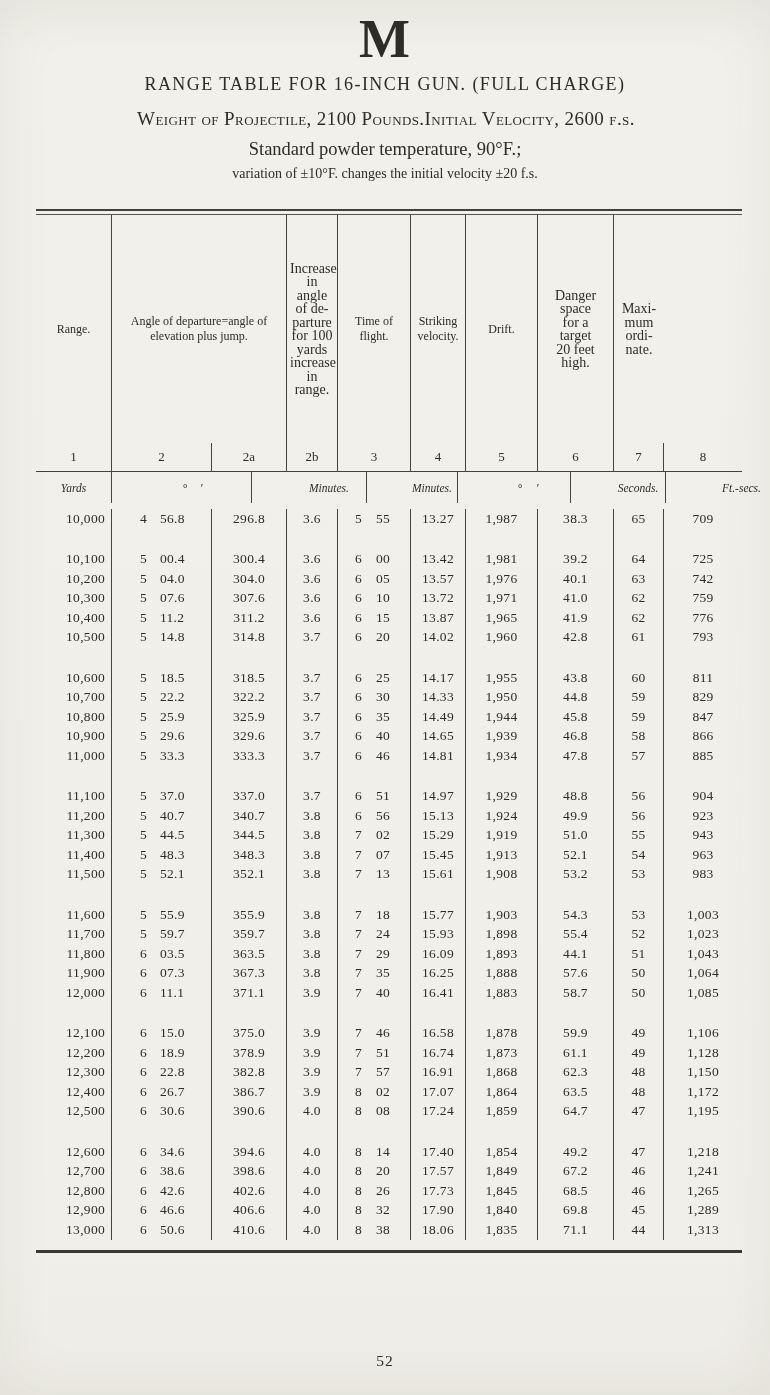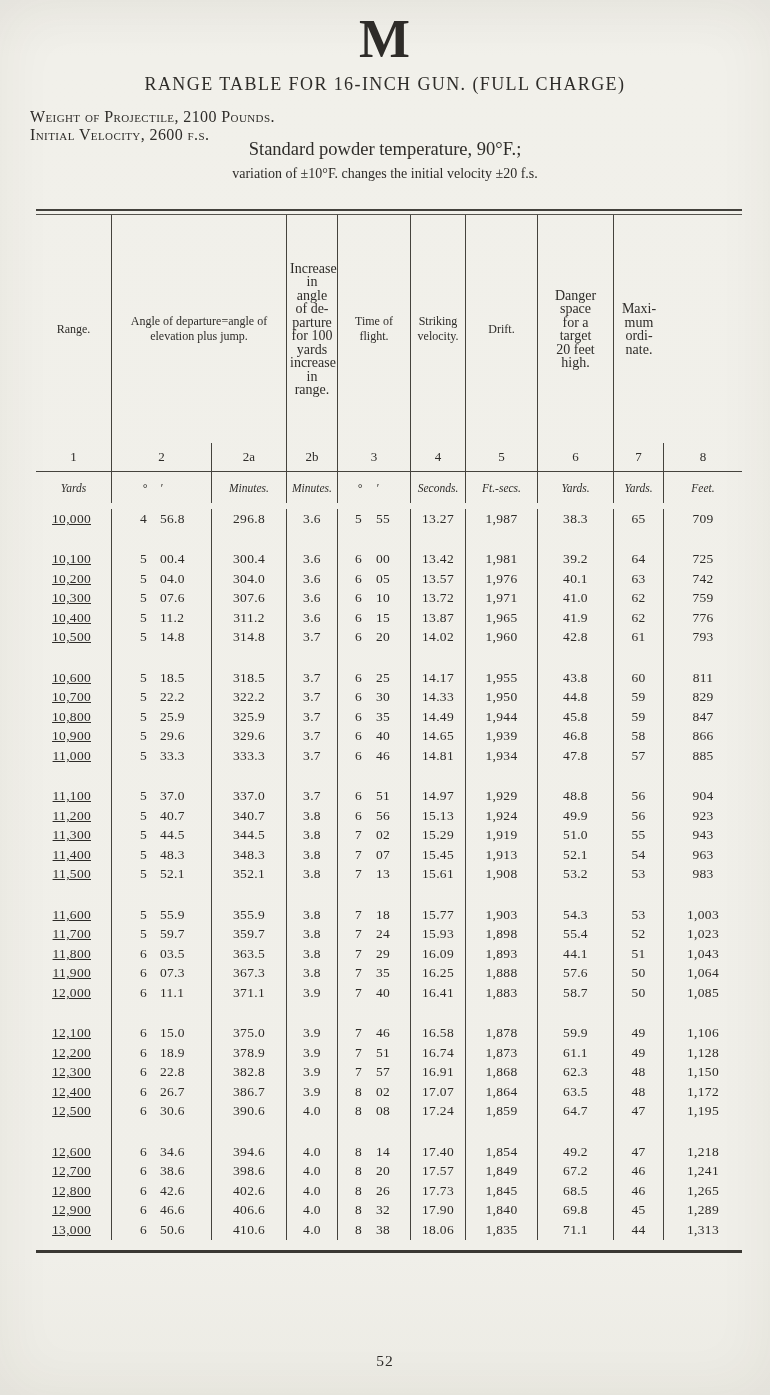--- a/index.html
+++ b/index.html
@@ -23,21 +23,21 @@
     letter-spacing:1px;
   }
   .title{
     position:absolute;top:74px;left:0;width:100%;
     text-align:center;font-size:18px;letter-spacing:1.4px;
     white-space:nowrap;
   }
   .subline{
     position:absolute;top:108px;left:30px;right:28px;
     display:flex;justify-content:center;
-    font-variant:small-caps;font-size:16px;letter-spacing:0.4px;flex-direction:column;
+    font-variant:small-caps;font-size:19px;letter-spacing:0.4px;
   }
   .note1{position:absolute;top:139px;left:0;width:100%;text-align:center;font-size:18.5px;}
   .note2{position:absolute;top:166px;left:0;width:100%;text-align:center;font-size:14px;}
   .page-num{position:absolute;top:1352px;left:0;width:100%;text-align:center;font-size:15.5px;letter-spacing:1px;}
 
   
   #rtable{position:absolute;top:209px;left:36px;width:706px;}
   .top-rule{height:3px;border-top:2px solid #43413c;border-bottom:1px solid #56544e;}
   .bottom-rule{height:0;border-top:3px solid #3a3833;}
   .trow{
@@ -56,32 +56,32 @@
   .hcell.small{font-size:14px;line-height:13.5px;}
   .hcell .narrow{display:inline-block;max-width:44px;}
   .dep-span{grid-column:2 / 4;}
   
   .nrow{height:29px;}
   .ncell{
     display:flex;align-items:center;justify-content:center;
     font-size:13px;border-bottom:1px solid #45433d;
   }
   
-  .urow{height:31px;}
+  .urow{height:31px;gap:40px;}
   .ucell{
     display:flex;align-items:center;justify-content:center;
     font-style:italic;font-size:11.5px;
   }
   
   .drow{height:19.5px;}
   .drow .cell{
     display:flex;align-items:center;justify-content:center;
     font-size:13.5px;letter-spacing:0.3px;
   }
-  .drow .c0{justify-content:flex-end;padding-right:20px;text-decoration:underline;}
+  .drow .c0{justify-content:flex-end;padding-right:6px;}
   .spacer{height:21px;}
   
   .pair{display:flex;align-items:center;justify-content:center;}
   .p2 .deg{width:24px;text-align:right;margin-right:13px;}
   .p2 .min{width:40px;text-align:left;}
   .p3 .deg{width:16px;text-align:right;margin-right:14px;}
   .p3 .min{width:26px;text-align:left;}
 </style>
 </head>
 <body>

